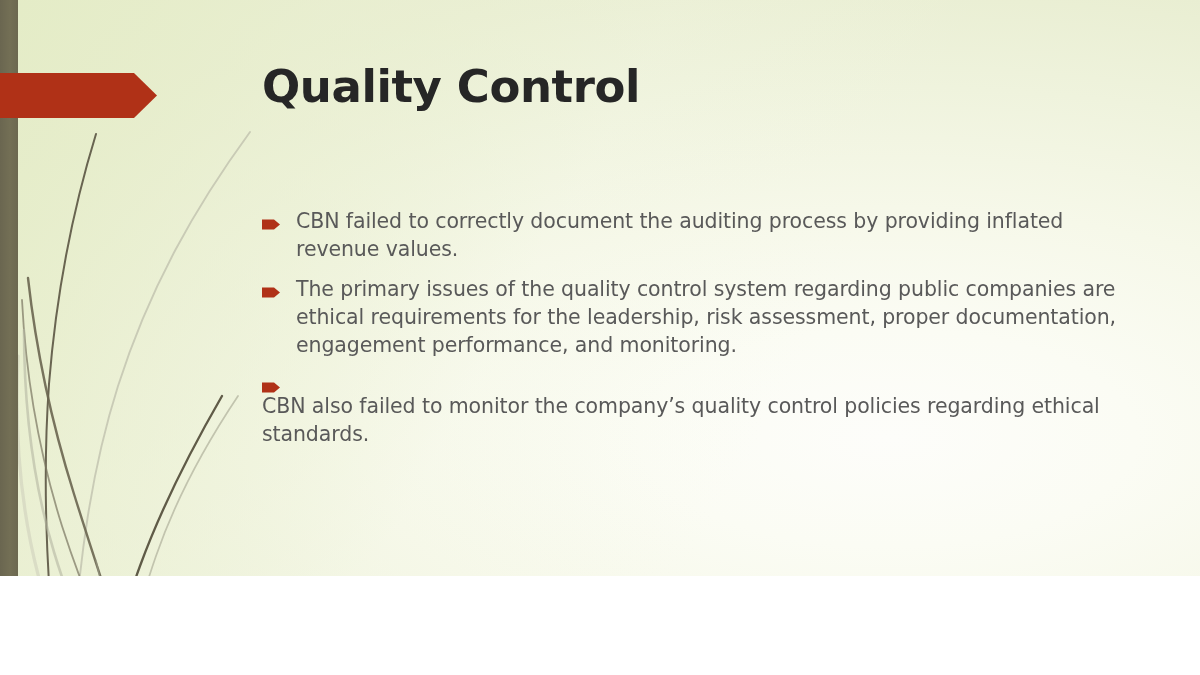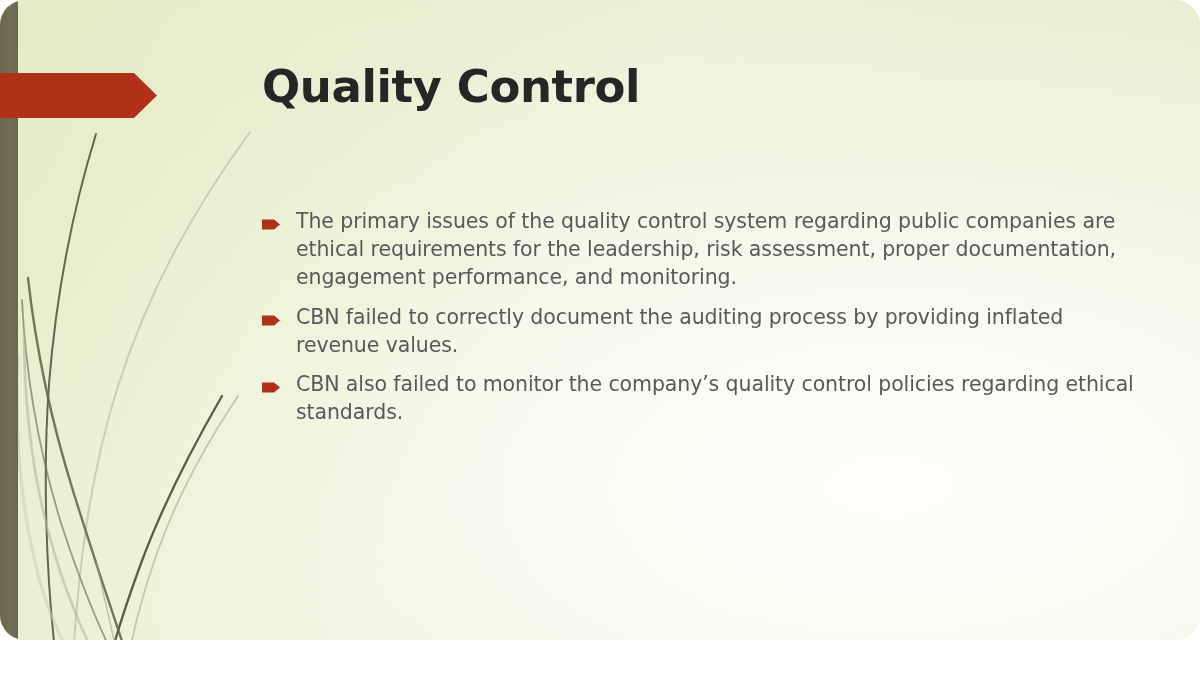--- a/index.html
+++ b/index.html
@@ -5,25 +5,24 @@
 <style>
   html, body {
     margin: 0;
     padding: 0;
     background: #ffffff;
   }
 
   .slide {
     position: relative;
     width: 1200px;
-    height: 640px;
+    height: 576px;
     overflow: hidden;
     font-family: "DejaVu Sans", sans-serif;
     background-color: #f8f9ec;
-    border-radius: 25px;
   }
 
   
   .bg-base {
     position: absolute;
     inset: 0;
     background:
       radial-gradient(115% 105% at 74% 76%,
         #fdfdfa 0%,
         #fbfcf4 18%,
@@ -93,21 +92,21 @@
     left: 262px;
     top: 208px;
     width: 872px;
   }
 
   .bullet-row {
     display: flex;
     align-items: flex-start;
     margin-bottom: 12px;
   }
-  .bullet-row:last-child { margin-bottom: 0; }
+  .bullet-row:last-child { margin-bottom: 0; flex-direction: column; }
 
   .bullet-marker {
     flex: 0 0 auto;
     width: 18px;
     height: 11px;
     margin-top: 11px;
     margin-right: 16px;
   }
 
   .bullet-text {
@@ -157,28 +156,28 @@
   </svg>
 
   <div class="title">Quality Control</div>
 
   <div class="body-list">
 
     <div class="bullet-row">
       <svg class="bullet-marker" viewBox="0 0 18 11" preserveAspectRatio="none" aria-hidden="true">
         <path d="M0,0.6 L12,0.6 L18,5.5 L12,10.4 L0,10.4 Z" fill="#b03117"></path>
       </svg>
-      <div class="bullet-text">The primary issues of the quality control system regarding public companies are ethical requirements for the leadership, risk assessment, proper documentation, engagement performance, and monitoring.</div>
+      <div class="bullet-text">CBN failed to correctly document the auditing process by providing inflated revenue values.</div>
     </div>
 
     <div class="bullet-row">
       <svg class="bullet-marker" viewBox="0 0 18 11" preserveAspectRatio="none" aria-hidden="true">
         <path d="M0,0.6 L12,0.6 L18,5.5 L12,10.4 L0,10.4 Z" fill="#b03117"></path>
       </svg>
-      <div class="bullet-text">CBN failed to correctly document the auditing process by providing inflated revenue values.</div>
+      <div class="bullet-text">The primary issues of the quality control system regarding public companies are ethical requirements for the leadership, risk assessment, proper documentation, engagement performance, and monitoring.</div>
     </div>
 
 
     <div class="bullet-row">
       <svg class="bullet-marker" viewBox="0 0 18 11" preserveAspectRatio="none" aria-hidden="true">
         <path d="M0,0.6 L12,0.6 L18,5.5 L12,10.4 L0,10.4 Z" fill="#b03117"></path>
       </svg>
       <div class="bullet-text">CBN also failed to monitor the company’s quality control policies regarding ethical standards.</div>
     </div>
 

